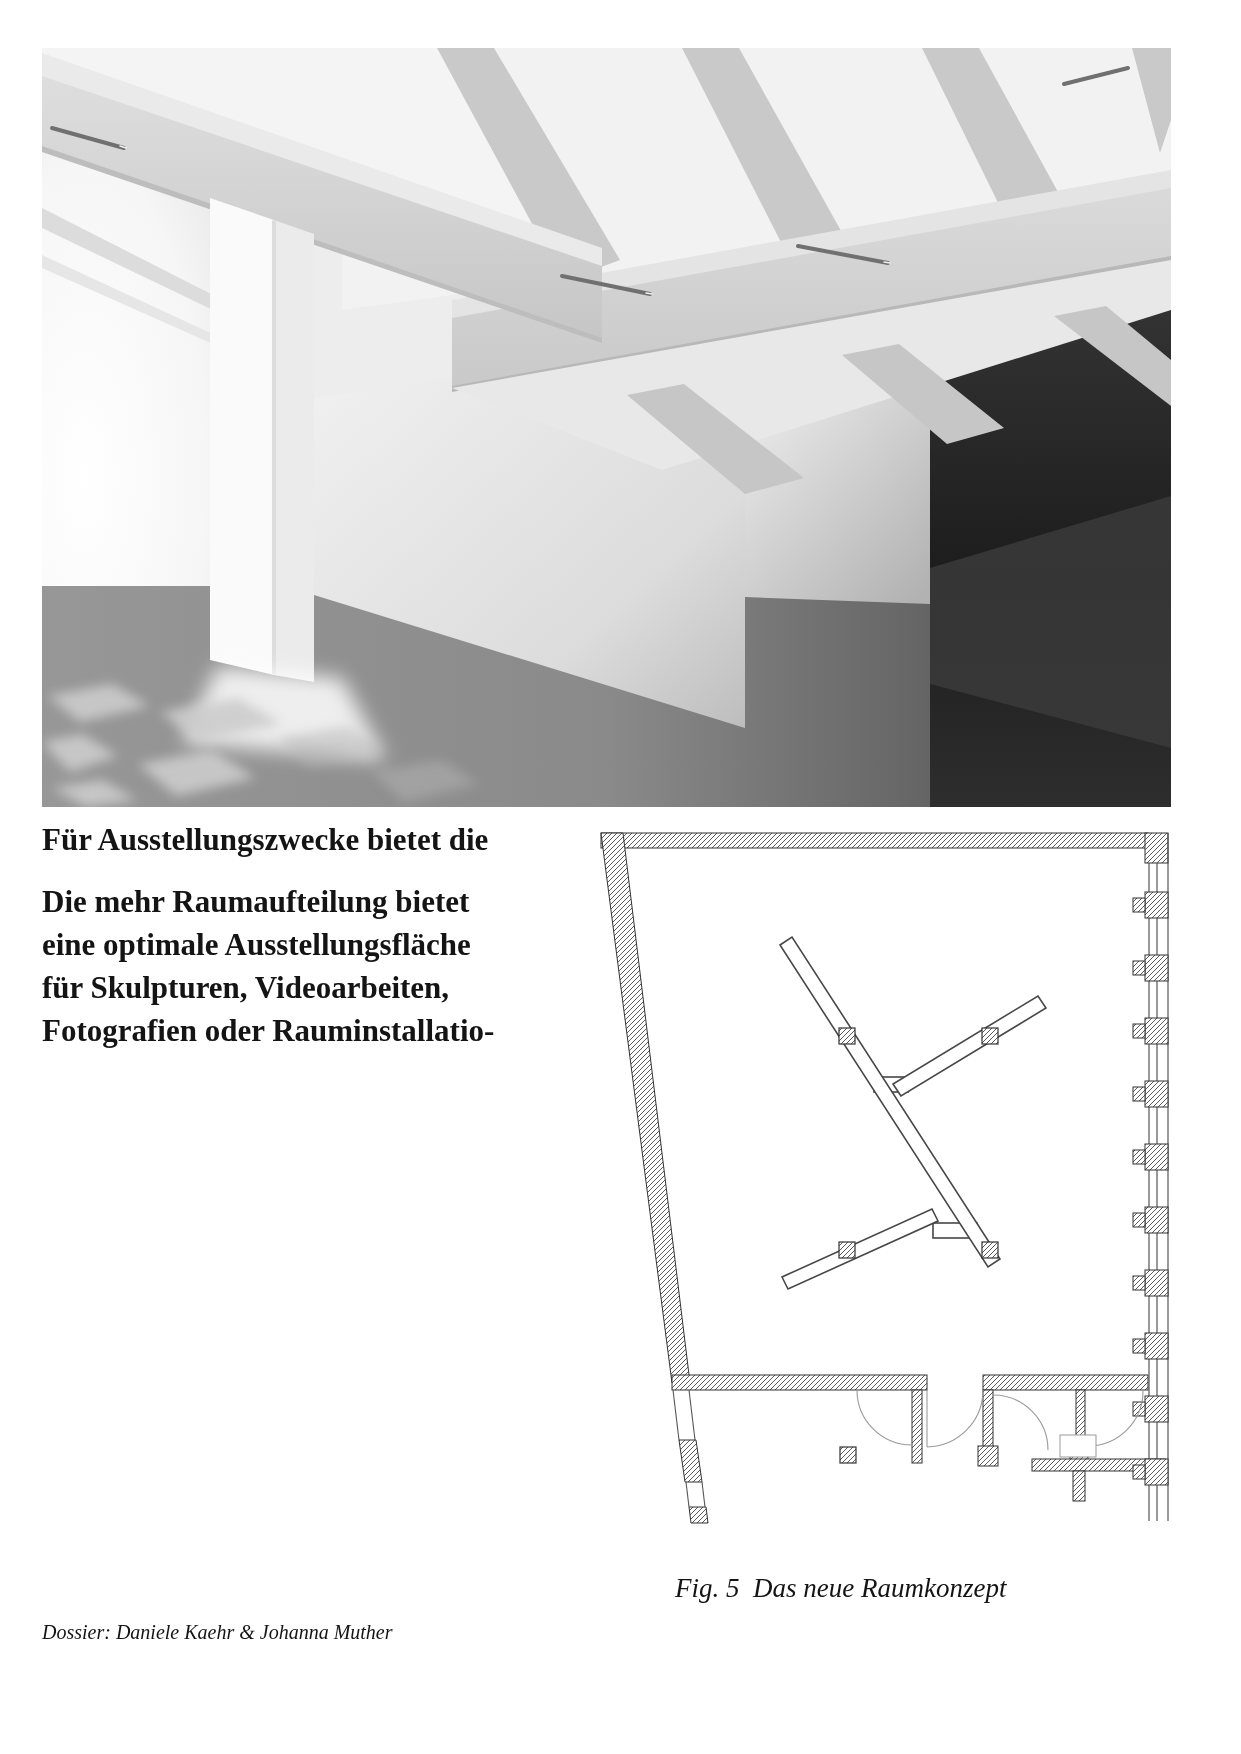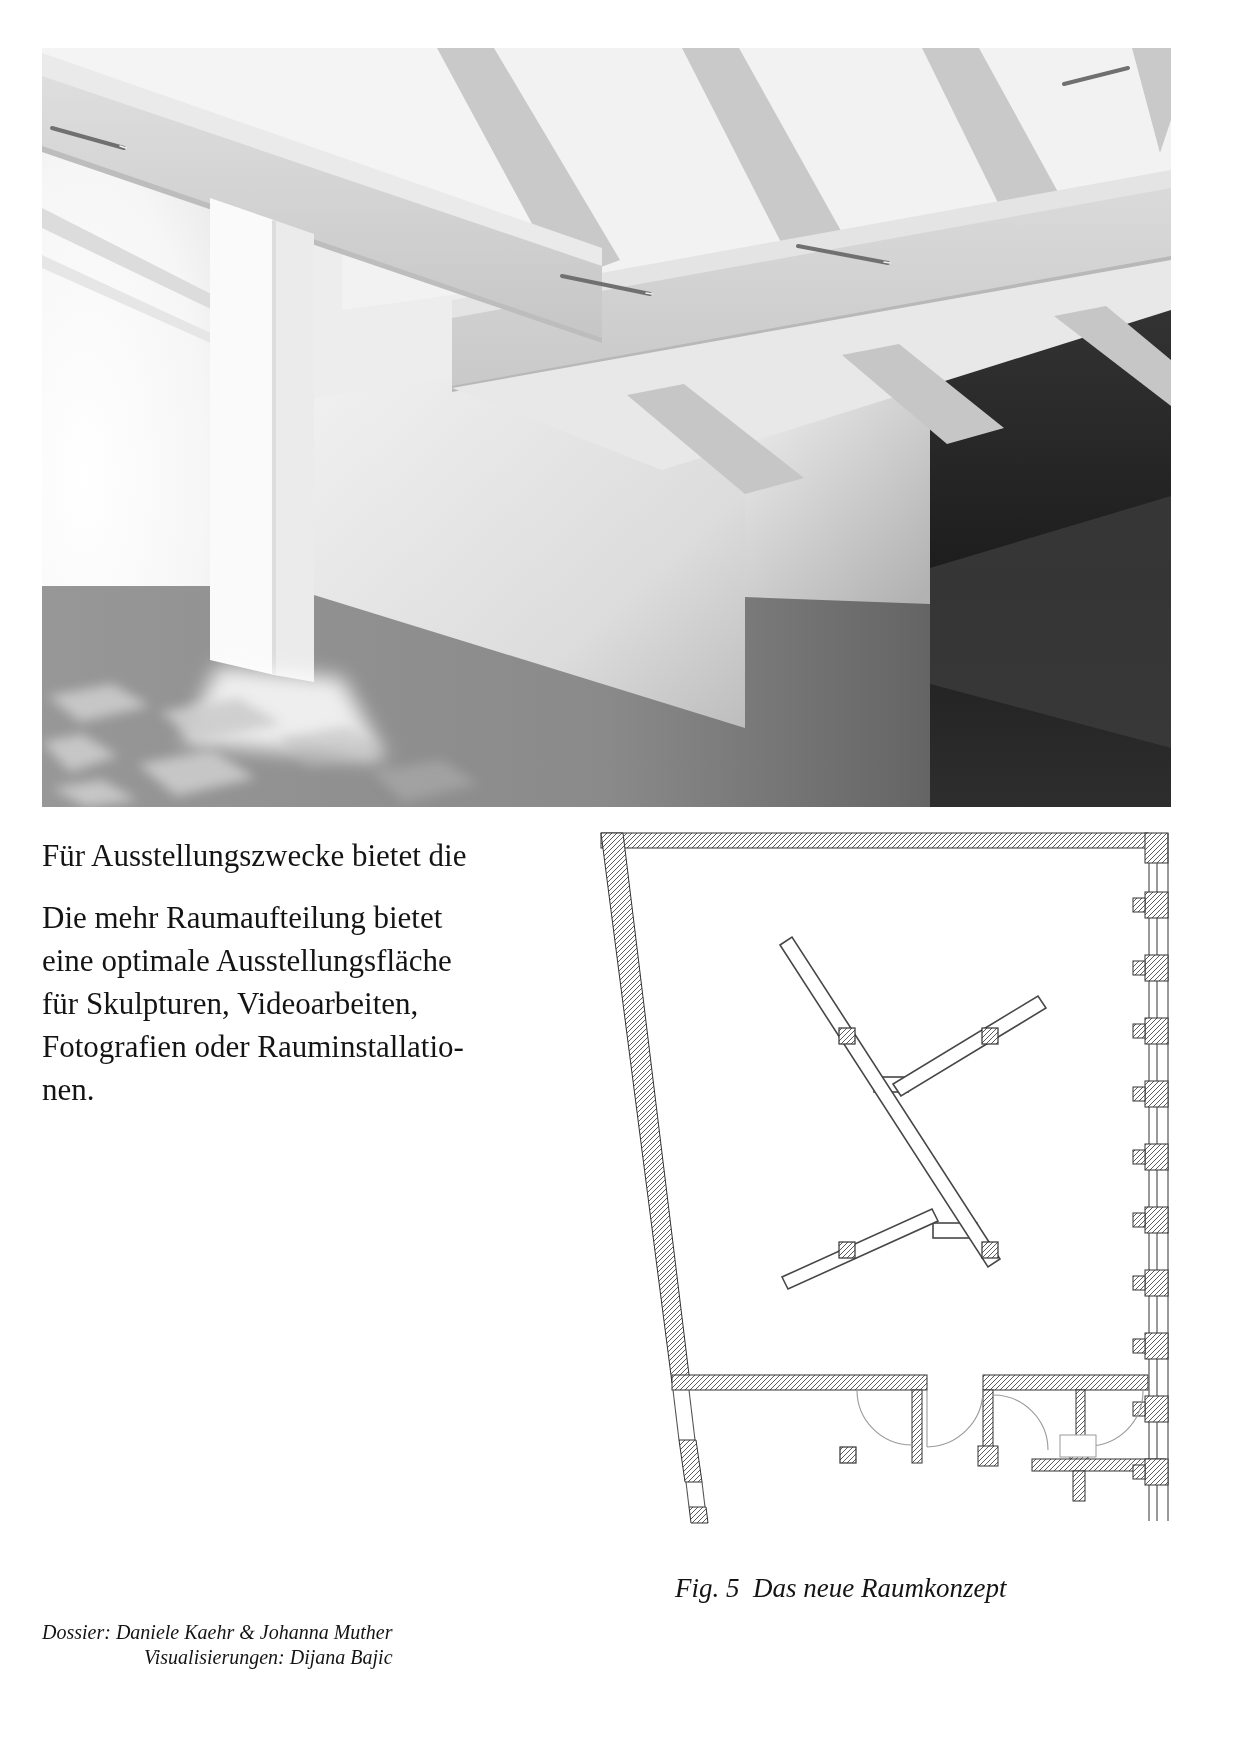--- a/index.html
+++ b/index.html
@@ -13,21 +13,21 @@
     margin:0 auto;
   }
   .figure{position:absolute;overflow:hidden;}
   .figure svg{display:block;}
   #render-figure{left:42px;top:48px;width:1129px;height:759px;}
   #plan-figure{left:545px;top:745px;width:630px;height:780px;}
   .body-text{
     position:absolute;left:42px;top:818px;width:500px;
     font-size:31px;line-height:43px;color:#141414;
   }
-  .body-text .para{margin:16px 0 19px 0;}
+  .body-text .para{margin:0 0 19px 0;font-weight:bold;}
   .captions{
     position:absolute;left:675px;top:1508px;
     font-size:27px;line-height:32px;font-style:italic;color:#141414;
     white-space:pre;
   }
   .footer{
     position:absolute;left:42px;top:1620px;
     font-size:20px;line-height:25px;font-style:italic;color:#141414;text-align:right;
   }
 </style>
@@ -152,21 +152,20 @@
 
   <div class="body-text">
     <div class="para">
       <div>Für Ausstellungszwecke bietet die</div>
     </div>
     <div class="para">
       <div>Die mehr Raumaufteilung bietet</div>
       <div>eine optimale Ausstellungsfläche</div>
       <div>für Skulpturen, Videoarbeiten,</div>
       <div>Fotografien oder Rauminstallatio-</div>
-      <div>nen.</div>
     </div>
   </div>
 
   <div class="figure" id="plan-figure">
     <svg width="630" height="780" viewBox="0 0 630 780">
       <defs>
         <pattern id="hatch" width="5" height="5" patternUnits="userSpaceOnUse">
           <rect width="5" height="5" fill="#ffffff"></rect>
           <path d="M0 5 L5 0 M-1 1 L1 -1 M4 6 L6 4" stroke="#4a4a4a" stroke-width="0.9"></path>
         </pattern>
@@ -277,16 +276,15 @@
       </g>
     </svg>
   </div>
 
   <div class="captions">
     <div>Fig. 5  Das neue Raumkonzept</div>
   </div>
 
   <div class="footer">
     <div>Dossier: Daniele Kaehr &amp; Johanna Muther</div>
-    <div>Visualisierungen: Dijana Bajic</div>
   </div>
 
 </div>
 
 </body></html>

